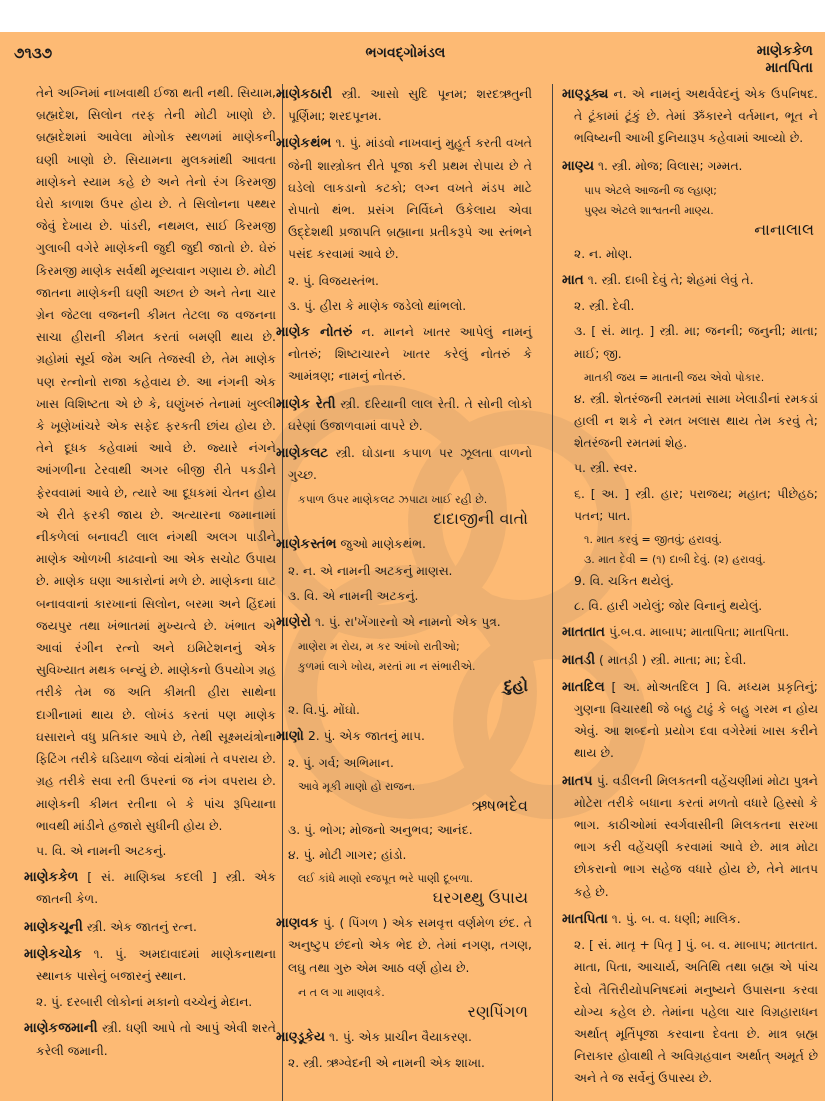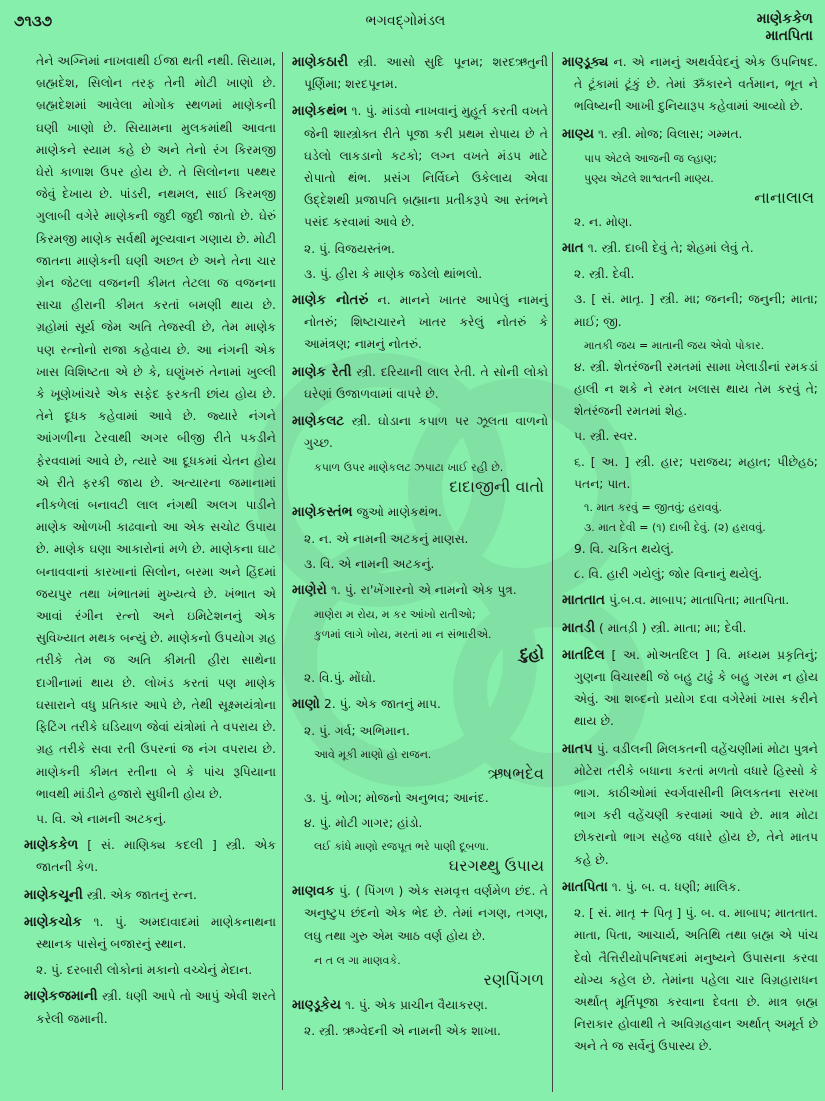--- a/index.html
+++ b/index.html
@@ -1,34 +1,34 @@
 <!DOCTYPE html>
 <html><head>
 <meta charset="utf-8">
 <style>
   html, body { margin: 0; padding: 0; background: #ffffff; }
   body {
     width: 825px; height: 1101px; position: relative; overflow: hidden;
     font-family: "DejaVu Sans", sans-serif; color: #1a1a1a;
   }
-  .page { position: absolute; inset: 0; background: #86efac; }
+  .page { position: absolute; inset: 0; background: #fdba74; margin-top: 32px; }
   .watermark {
     position: absolute; left: 230px; top: 330px; width: 420px; height: 460px;
     pointer-events: none; opacity: 0.09;
   }
   .header { position: absolute; left: 0; top: 0; width: 825px; height: 48px; }
   .hdr-page { position: absolute; left: 14px; top: 12px; font-size: 15px; font-weight: bold; }
-  .hdr-title { position: absolute; left: 0; right: 14px; top: 12px; text-align: center; font-size: 14px; font-weight: normal; }
+  .hdr-title { position: absolute; left: 0; right: 14px; top: 12px; text-align: center; font-size: 14px; font-weight: bold; }
   .hdr-guide { position: absolute; right: 12px; top: 10px; text-align: right; font-size: 14px; font-weight: bold; line-height: 17px; }
   .col {
     position: absolute; top: 50px; font-size: 12.3px; line-height: 22.2px;
     text-align: justify;
   }
   .col-1 { left: 24px; width: 252px; }
-  .col-2 { left: 292px; width: 256px; }
+  .col-2 { left: 276px; width: 256px; }
   .col-3 { left: 562px; width: 256px; }
   .rule { position: absolute; width: 1px; background: #444; }
   .rule-1 { left: 282px; top: 52px; height: 1038px; }
   .rule-2 { left: 552px; top: 52px; height: 1040px; }
   .entry { margin: 0 0 4px 0; padding-left: 12px; text-indent: -12px; }
   .entry .hw { font-weight: bold; font-size: 13.5px; }
   .sense { margin: 0 0 3px 0; padding-left: 12px; text-indent: 0; }
   .para { margin: 0 0 3px 0; }
   .quote { margin: 0 0 0 0; padding-left: 22px; font-size: 11px; line-height: 20px; }
   .src { text-align: right; font-size: 16px; line-height: 18px; margin: 0 4px 4px 0; font-weight: bold; }

